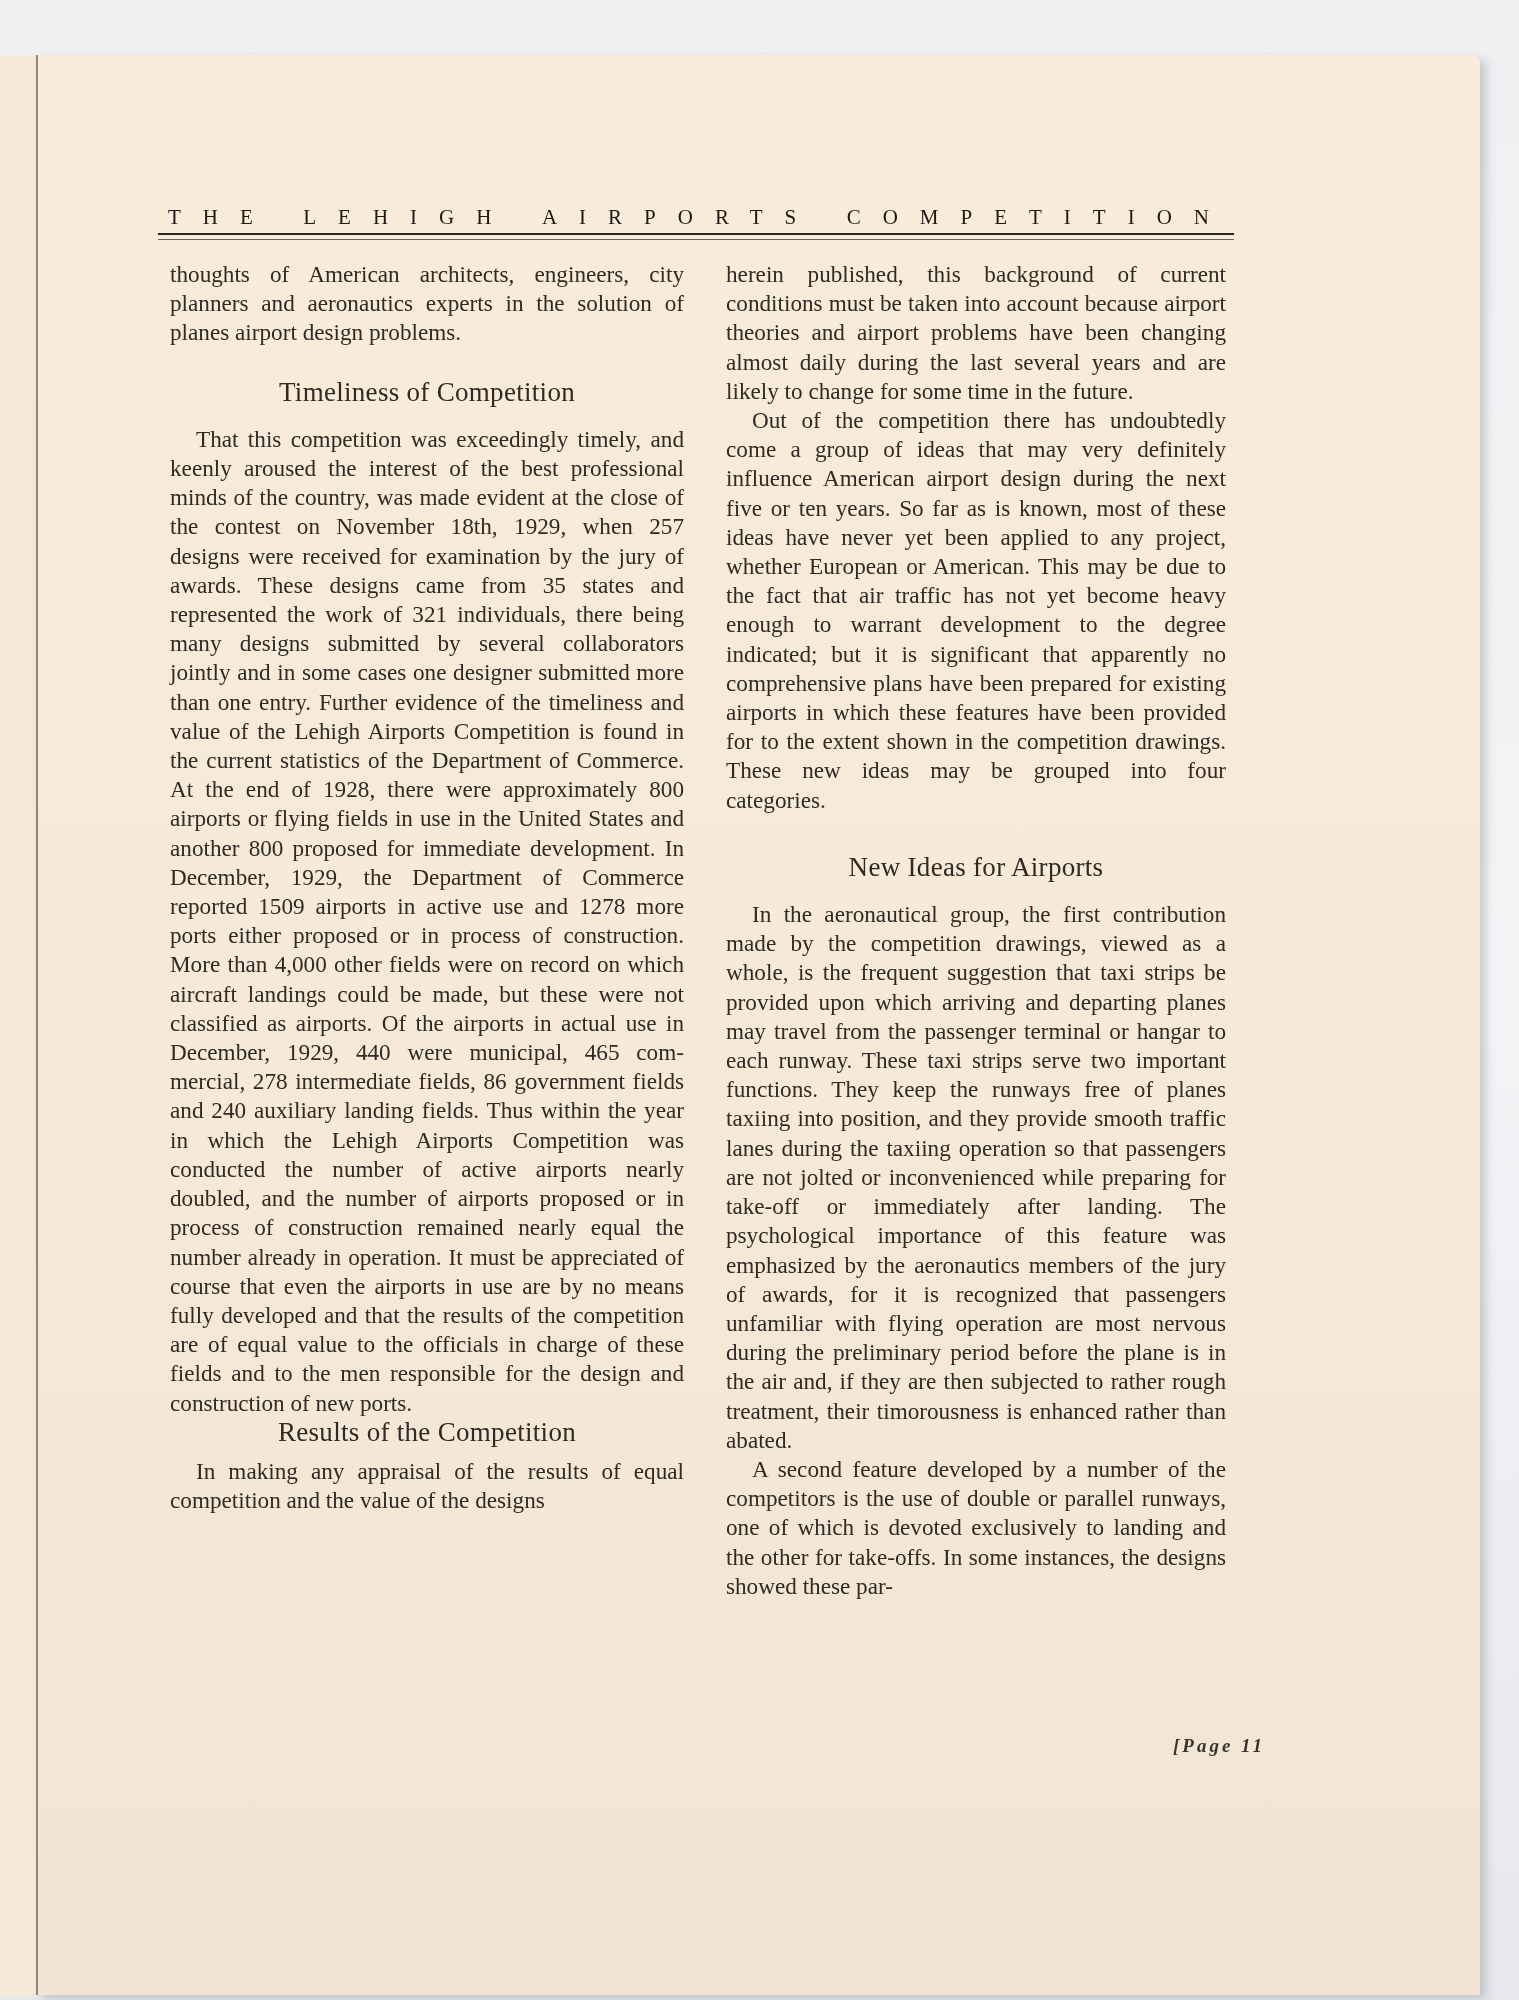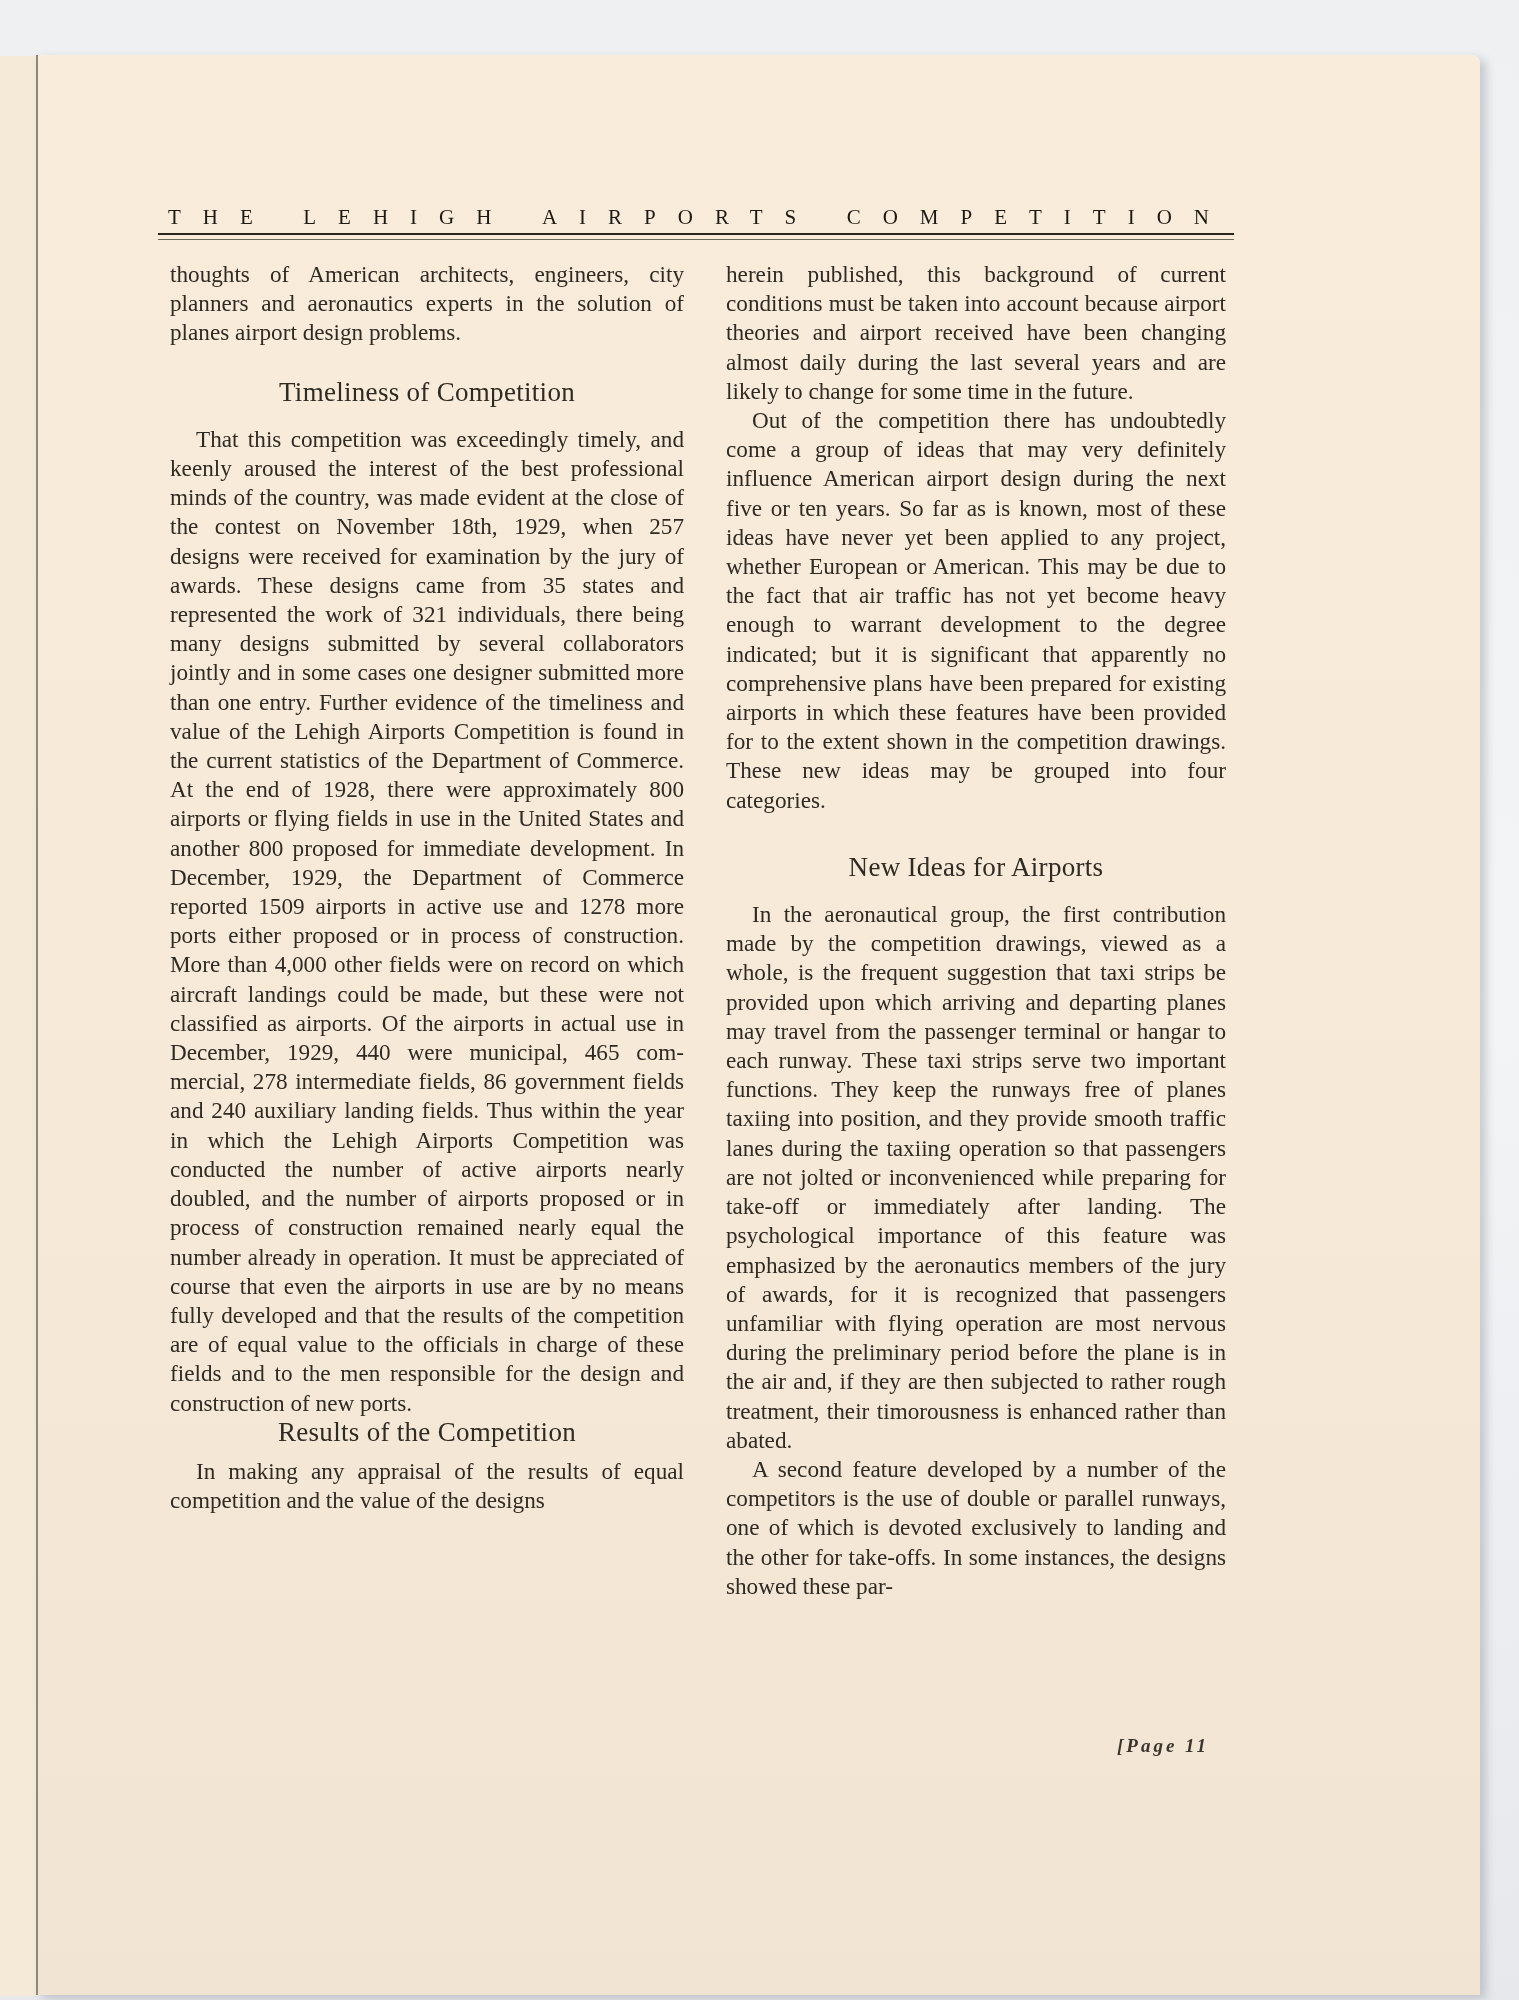--- a/index.html
+++ b/index.html
@@ -40,21 +40,21 @@
   .col p { margin: 0; text-indent: 26px; hyphens: manual; }
   .col p.noindent { text-indent: 0; }
   .col h2 {
     margin: 0; font-weight: normal; text-align: center;
     font-size: 27px; letter-spacing: 0.3px;
   }
   .left h2.h-timeliness { margin-top: 30px; margin-bottom: 18px; }
   .left h2.h-results { margin-bottom: 10px; }
   .right h2.h-new-ideas { margin-top: 38px; margin-bottom: 18px; }
   .page-marker {
-    position: absolute; left: 1117px; top: 1735px;
+    position: absolute; left: 1173px; top: 1735px;
     font-style: italic; font-weight: bold; font-size: 19px; letter-spacing: 3px;
     color: #3a362f;
   }
 </style>
 </head>
 <body>
 
 <div class="left-page"></div>
 
 <div class="page"></div>
@@ -69,20 +69,20 @@
 
 <div class="col left">
   <p class="noindent">thoughts of American architects, engineers, city planners and aeronautics experts in the solution of planes airport design problems.</p>
   <h2 class="h-timeliness">Timeliness of Competition</h2>
   <p>That this competition was exceedingly timely, and keenly aroused the interest of the best professional minds of the country, was made evident at the close of the contest on November 18th, 1929, when 257 designs were received for examination by the jury of awards. These designs came from 35 states and represented the work of 321 individuals, there being many designs submitted by several collaborators jointly and in some cases one de­signer submitted more than one entry. Fur­ther evidence of the timeliness and value of the Lehigh Airports Competition is found in the current statistics of the Department of Commerce. At the end of 1928, there were approximately 800 airports or flying fields in use in the United States and another 800 pro­posed for immediate development. In De­cember, 1929, the Department of Commerce reported 1509 airports in active use and 1278 more ports either proposed or in process of construction. More than 4,000 other fields were on record on which aircraft landings could be made, but these were not classified as airports. Of the airports in actual use in De­cember, 1929, 440 were municipal, 465 com­mercial, 278 intermediate fields, 86 govern­ment fields and 240 auxiliary landing fields. Thus within the year in which the Lehigh Air­ports Competition was conducted the number of active airports nearly doubled, and the number of airports proposed or in process of construction remained nearly equal the num­ber already in operation. It must be appreci­ated of course that even the airports in use are by no means fully developed and that the re­sults of the competition are of equal value to the officials in charge of these fields and to the men responsible for the design and construc­tion of new ports.</p>
   <h2 class="h-results">Results of the Competition</h2>
   <p>In making any appraisal of the results of equal competition and the value of the designs</p>
 </div>
 
 <div class="col right">
-  <p class="noindent">herein published, this background of current conditions must be taken into account be­cause airport theories and airport received have been changing almost daily during the last several years and are likely to change for some time in the future.</p>
+  <p class="noindent">herein published, this background of current conditions must be taken into account be­cause airport theories and airport problems have been changing almost daily during the last several years and are likely to change for some time in the future.</p>
   <p>Out of the competition there has undoubt­edly come a group of ideas that may very definitely influence American airport design during the next five or ten years. So far as is known, most of these ideas have never yet been applied to any project, whether Euro­pean or American. This may be due to the fact that air traffic has not yet become heavy enough to warrant development to the degree indicated; but it is significant that apparently no comprehensive plans have been prepared for existing airports in which these features have been provided for to the extent shown in the competition drawings. These new ideas may be grouped into four categories.</p>
   <h2 class="h-new-ideas">New Ideas for Airports</h2>
   <p>In the aeronautical group, the first contri­bution made by the competition drawings, viewed as a whole, is the frequent suggestion that taxi strips be provided upon which arriv­ing and departing planes may travel from the passenger terminal or hangar to each runway. These taxi strips serve two important func­tions. They keep the runways free of planes taxiing into position, and they provide smooth traffic lanes during the taxiing operation so that passengers are not jolted or inconveni­enced while preparing for take-off or immedi­ately after landing. The psychological im­portance of this feature was emphasized by the aeronautics members of the jury of awards, for it is recognized that passengers unfamiliar with flying operation are most nervous during the preliminary period before the plane is in the air and, if they are then subjected to rather rough treatment, their timorousness is enhanced rather than abated.</p>
   <p>A second feature developed by a number of the competitors is the use of double or parallel runways, one of which is devoted exclusively to landing and the other for take-offs. In some instances, the designs showed these par-</p>
 </div>
 
 <div class="page-marker">[Page 11</div>
 
 </body></html>

